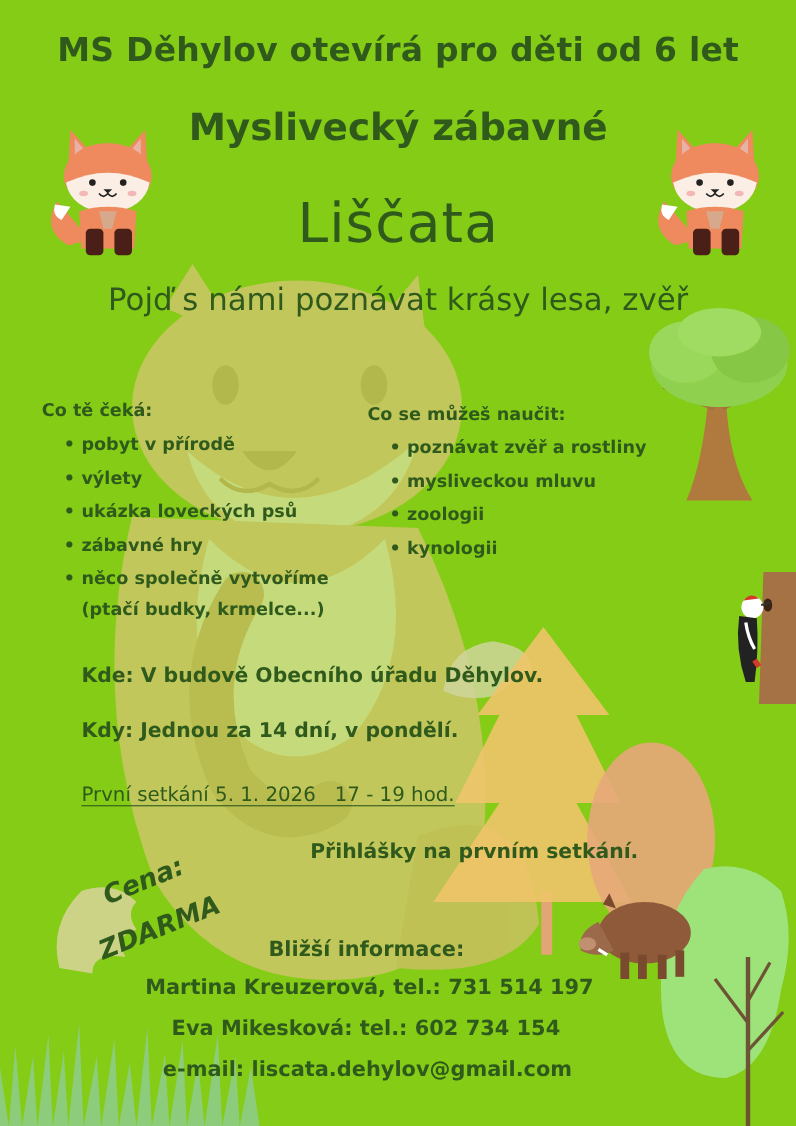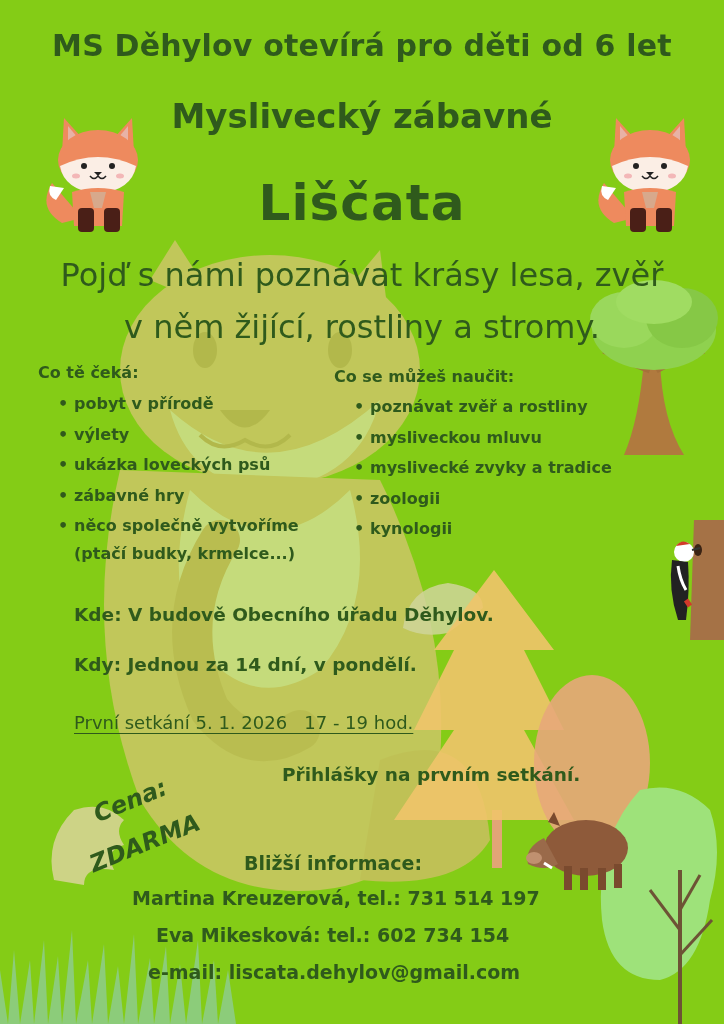--- a/index.html
+++ b/index.html
@@ -9,22 +9,22 @@
       font-family: "DejaVu Sans", sans-serif;
       color: #2f5a1c;
       position: relative;
     }
     .poster { position: absolute; inset: 0; width: 724px; height: 1024px; overflow: hidden; background: #84cc16; padding-left: 20px; }
     .deco { position: absolute; }
     .txt { position: absolute; white-space: nowrap; color: #2f5a1c; }
     .center { left: 0; width: 724px; text-align: center; }
     .h1 { top: 28px; font-size: 30px; font-weight: bold; letter-spacing: 0.2px; }
     .h2 { top: 96px; font-size: 34px; font-weight: bold; }
-    .h3 { top: 174px; font-size: 50px; font-weight: bold; letter-spacing: 1px; }
-    .intro { font-size: 32px; }
+    .h3 { top: 174px; font-size: 50px; font-weight: normal; letter-spacing: 1px; }
+    .intro { font-size: 28px; }
     .intro1 { top: 256px; }
     .intro2 { top: 308px; }
     .col-head { font-size: 16px; font-weight: bold; }
     ul.list { position: absolute; margin: 0; padding: 0; list-style: none; font-size: 16px; font-weight: bold; }
     ul.list li { height: 30.5px; line-height: 22px; position: relative; padding-left: 18px; white-space: nowrap; }
     ul.list li::before { content: "•"; position: absolute; left: 2px; top: 0; }
     .info { font-size: 18.5px; font-weight: bold; }
     .first-meet { font-size: 18px; font-weight: normal; text-decoration: underline; text-underline-offset: 4px; }
     .price { font-size: 24px; font-weight: bold; font-style: italic; transform-origin: left bottom; }
     .contact { font-size: 19px; font-weight: bold; text-align: right; }
@@ -161,37 +161,35 @@
 
   <svg class="deco" style="left:0px;top:930px;" width="236" height="94" viewBox="0 0 236 94">
     <path d="M0 94 L0 40 L8 94 L14 20 L20 94 L30 30 L34 94 L44 10 L48 94 L58 26 L62 94 L72 0 L76 94 L88 30 L92 94 L104 14 L108 94 L118 36 L124 94 L134 4 L138 94 L150 28 L154 94 L166 16 L170 94 L180 34 L186 94 L198 10 L202 94 L214 30 L218 94 L228 40 L236 94 Z" fill="#8ccc7a"></path>
   </svg>
 
   <div class="txt center h1">MS Děhylov otevírá pro děti od 6 let</div>
   <div class="txt center h2">Myslivecký zábavné</div>
   <div class="txt center h3">Liščata</div>
 
   <div class="txt center intro intro1">Pojď s námi poznávat krásy lesa, zvěř</div>
-  <div class="txt center intro intro2">v něm žijící, rostliny a stromy.</div>
 
   <div class="txt col-head" style="left:38px;top:363px;">Co tě čeká:</div>
   <ul class="list" style="left:56px;top:393px;">
     <li>pobyt v přírodě</li>
     <li>výlety</li>
     <li>ukázka loveckých psů</li>
     <li>zábavné hry</li>
     <li>něco společně vytvoříme</li>
   </ul>
   <div class="txt col-head" style="left:74px;top:544px;">(ptačí budky, krmelce...)</div>
 
   <div class="txt col-head" style="left:334px;top:367px;">Co se můžeš naučit:</div>
   <ul class="list" style="left:352px;top:396px;">
     <li>poznávat zvěř a rostliny</li>
     <li>mysliveckou mluvu</li>
-    <li>myslivecké zvyky a tradice</li>
     <li>zoologii</li>
     <li>kynologii</li>
   </ul>
 
   <div class="txt info" style="left:74px;top:604px;">Kde: V budově Obecního úřadu Děhylov.</div>
   <div class="txt info" style="left:74px;top:654px;">Kdy: Jednou za 14 dní, v pondělí.</div>
   <div class="txt first-meet" style="left:74px;top:712px;white-space:pre;">První setkání 5. 1. 2026   17 - 19 hod.</div>
   <div class="txt info" style="left:282px;top:764px;">Přihlášky na prvním setkání.</div>
 
   <div class="txt price" style="left:100px;top:800px;transform:rotate(-22deg);">Cena:</div>

